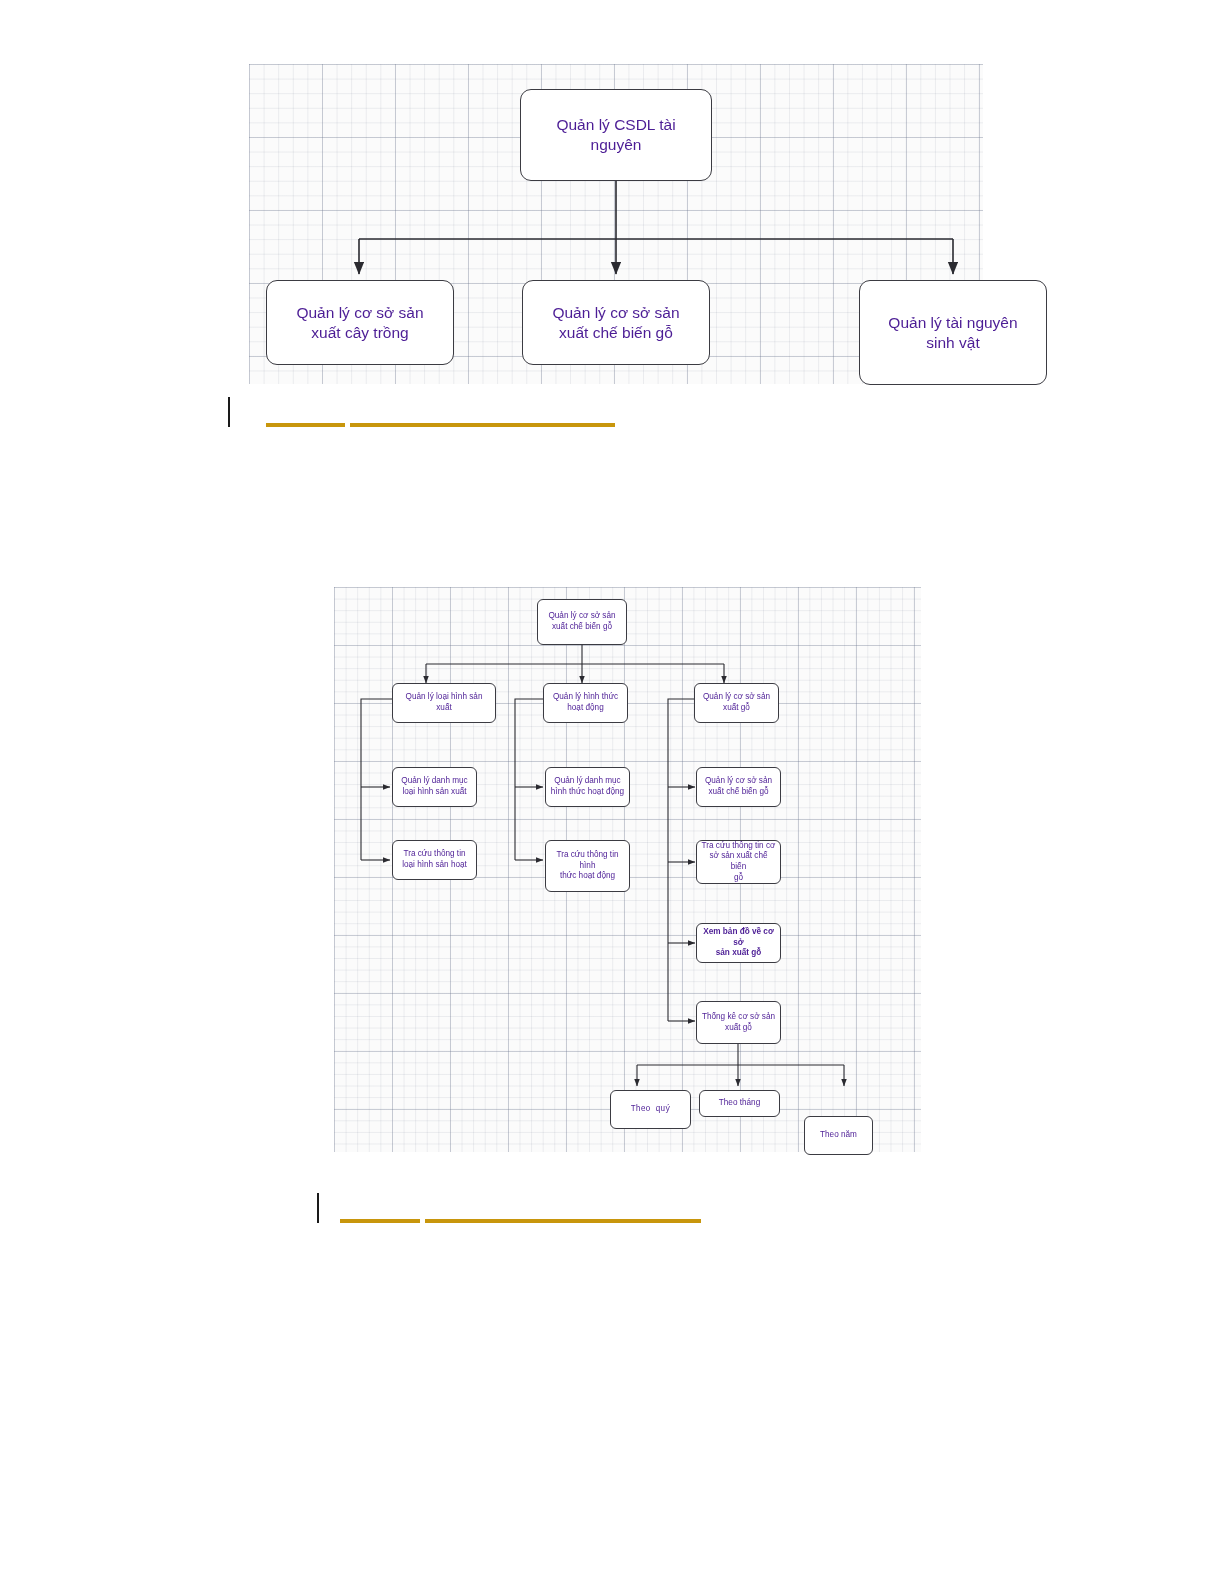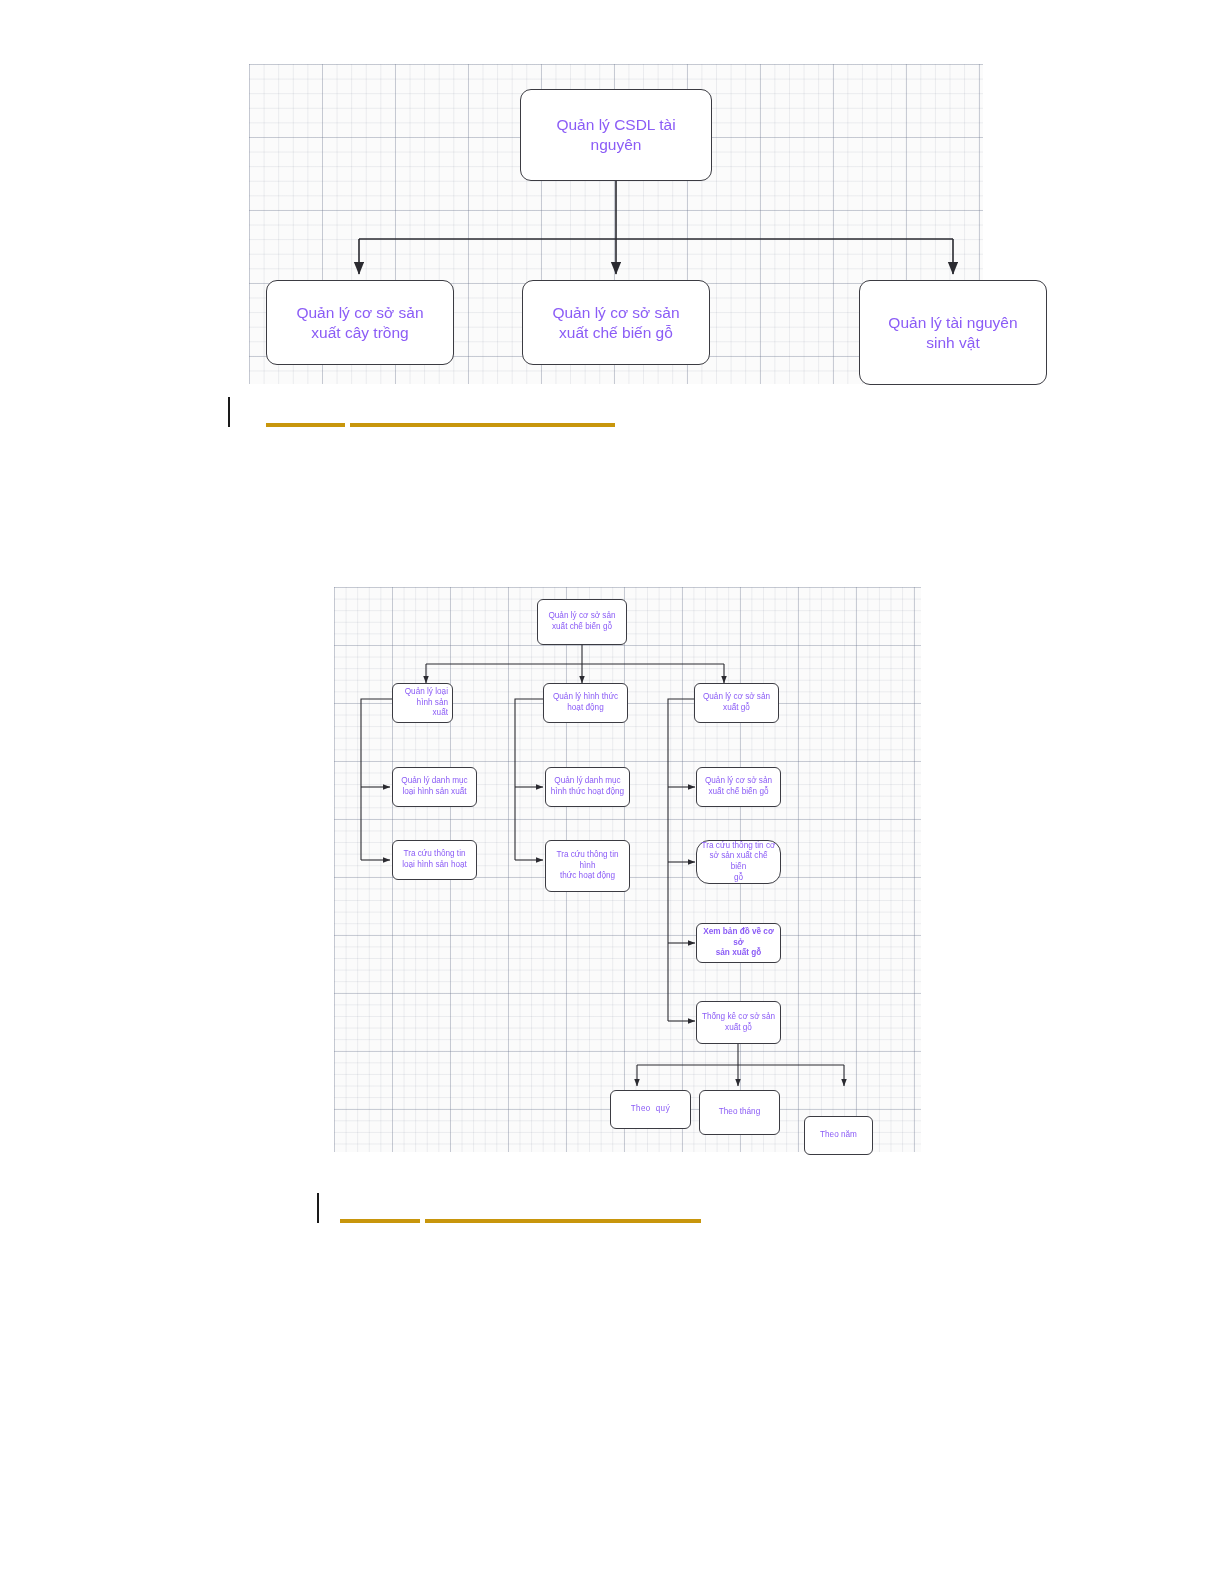--- a/index.html
+++ b/index.html
@@ -63,21 +63,21 @@
   .node {
     position: absolute;
     box-sizing: border-box;
     background: #ffffff;
     border: 1.3px solid #3b3b42;
     border-radius: 9px;
     display: flex;
     align-items: center;
     justify-content: center;
     text-align: center;
-    color: #8b5cf6;
+    color: #4c1d95;
     line-height: 1.28;
     padding: 2px 4px;
     white-space: pre-line;
   }
 
   #figure-1 .node {
     font-size: 15.5px;
     border-radius: 11px;
     border-width: 1.5px;
   }
@@ -210,21 +210,21 @@
         <path d="M404,478 L404,499" marker-end="url(#arrow2)"></path>
         <path d="M510,478 L510,499" marker-end="url(#arrow2)"></path>
       </g>
     </svg>
 
     <div class="node" style="left:203px; top:12px; width:90px; height:46px;">
       <span>Quản lý cơ sở sản
 xuất chế biến gỗ</span>
     </div>
 
-    <div class="node" style="left:58px; top:96px; width:61px; height:40px;text-align:right;">
+    <div class="node" style="left:58px; top:96px; width:104px; height:40px;">
       <span>Quản lý loại hình sản
 xuất</span>
     </div>
     <div class="node" style="left:209px; top:96px; width:85px; height:40px;">
       <span>Quản lý hình thức
 hoạt động</span>
     </div>
     <div class="node" style="left:360px; top:96px; width:85px; height:40px;">
       <span>Quản lý cơ sở sản
 xuất gỗ</span>
@@ -245,38 +245,38 @@
     </div>
     <div class="node" style="left:211px; top:253px; width:85px; height:52px;">
       <span>Tra cứu thông tin hình
 thức hoạt động</span>
     </div>
 
     <div class="node" style="left:362px; top:180px; width:85px; height:40px;">
       <span>Quản lý cơ sở sản
 xuất chế biến gỗ</span>
     </div>
-    <div class="node" style="left:362px; top:253px; width:85px; height:44px;border-radius:13px;">
+    <div class="node" style="left:362px; top:253px; width:85px; height:44px;">
       <span>Tra cứu thông tin cơ
 sở sản xuất chế biến
 gỗ</span>
     </div>
     <div class="node" style="left:362px; top:336px; width:85px; height:40px;font-weight:bold;">
       <span>Xem bản đồ về cơ sở
 sản xuất gỗ</span>
     </div>
     <div class="node" style="left:362px; top:414px; width:85px; height:43px;">
       <span>Thống kê cơ sở sản
 xuất gỗ</span>
     </div>
 
     <div class="node" style="left:276px; top:503px; width:81px; height:39px;font-family:Liberation Mono, monospace;">
       <span>Theo quý</span>
     </div>
-    <div class="node" style="left:365px; top:503px; width:81px; height:45px;">
+    <div class="node" style="left:365px; top:503px; width:81px; height:27px;">
       <span>Theo tháng</span>
     </div>
     <div class="node" style="left:470px; top:529px; width:69px; height:39px;">
       <span>Theo năm</span>
     </div>
   </div>
 
   <div class="caption" id="caption-2">
     <div class="tick"></div>
     <div class="rule rule-short"></div>

